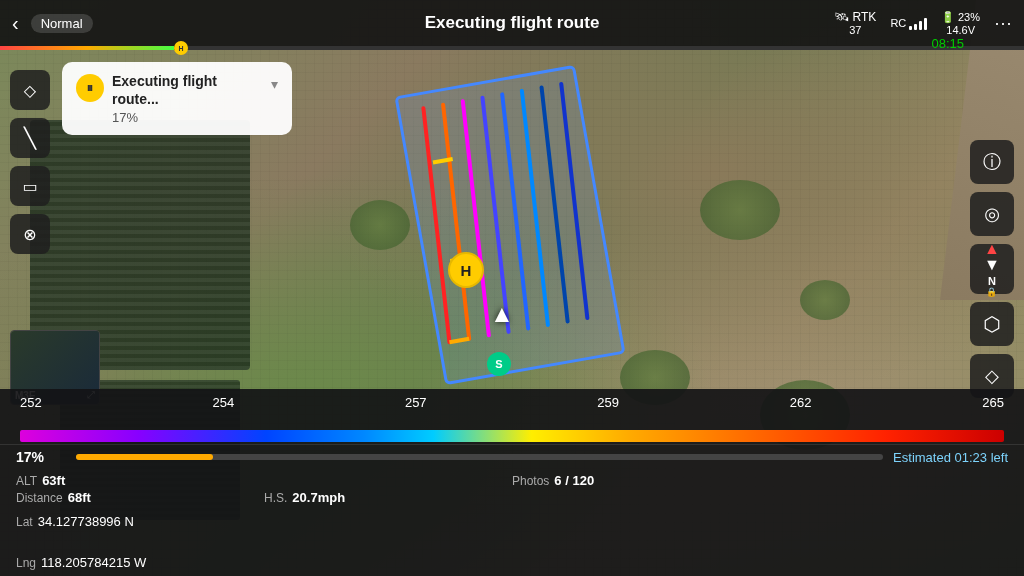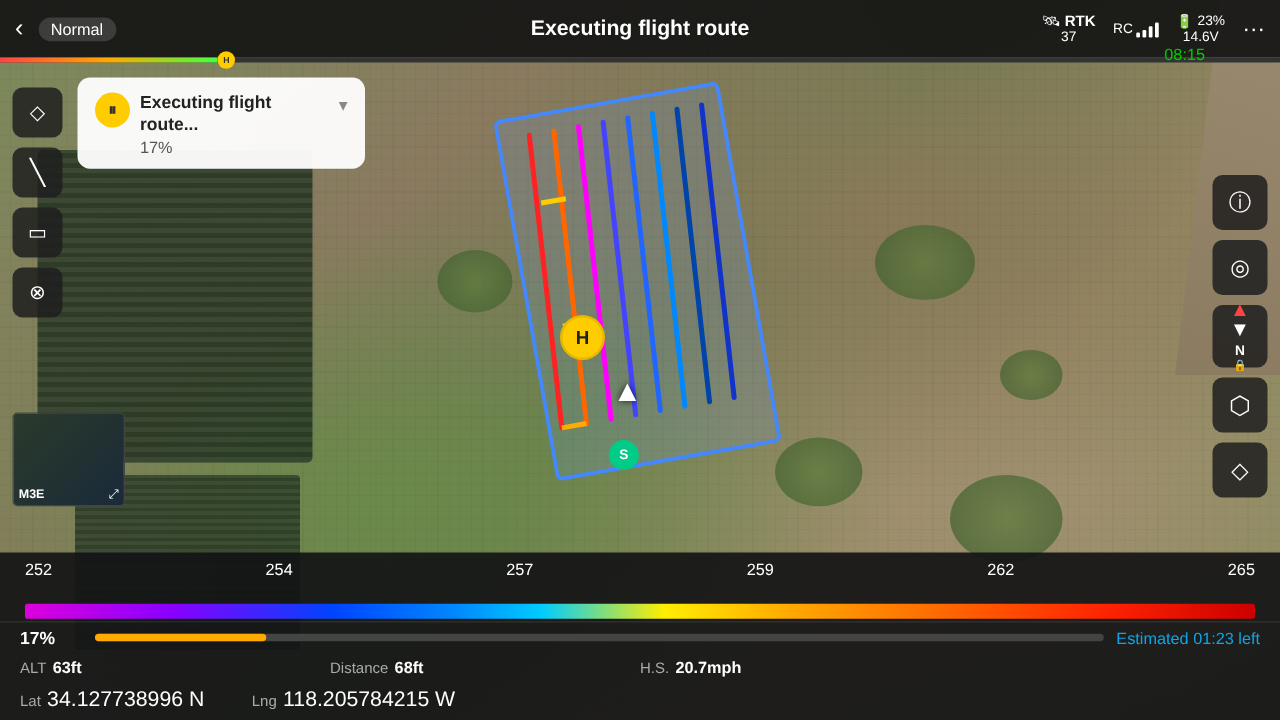--- a/index.html
+++ b/index.html
@@ -159,21 +159,21 @@
     .rtk-block {
       display: flex;
       flex-direction: column;
       align-items: center;
       color: white;
       font-size: 11px;
     }
 
     .rtk-top {
       font-size: 12px;
-      font-weight: 700;
+      font-weight: 400;
     }
 
     .rc-block {
       display: flex;
       flex-direction: column;
       color: white;
       font-size: 11px;
     }
 
     .battery-block {
@@ -413,21 +413,21 @@
       border-radius: 3px;
       margin: 0 10px;
     }
     .progress-bar-fill {
       height: 100%;
       background: #ffaa00;
       border-radius: 3px;
       width: 17%;
     }
     .estimated-time {
-      color: #0ea5e9;
+      color: #7dd3fc;
       font-size: 13px;
     }
 
     
     #data-grid {
       display: grid;
       grid-template-columns: 1fr 1fr 1fr 1fr;
       padding: 4px 16px 6px;
       gap: 2px 0;
     }
@@ -443,34 +443,35 @@
     .data-value {
       color: white;
       font-size: 13px;
       font-weight: 600;
     }
 
     
     #coords-row {
       padding: 3px 16px 6px;
       display: flex;
-      gap: 38px;
+      gap: 26px;
+      flex-direction: column;
     }
     .coord-item {
       display: flex;
       align-items: baseline;
       gap: 5px;
     }
     .coord-label {
       color: #aaa;
       font-size: 12px;
     }
     .coord-value {
       color: white;
-      font-size: 17px;
+      font-size: 13px;
       font-weight: 500;
     }
 
     
     #mini-view {
       position: absolute;
       bottom: 171px;
       left: 10px;
       width: 90px;
       height: 75px;
@@ -697,20 +698,24 @@
       <div class="progress-bar-fill"></div>
     </div>
     <span class="estimated-time">Estimated 01:23 left</span>
   </div>
 
   <div id="data-grid">
     <div class="data-item">
       <span class="data-label">ALT</span>
       <span class="data-value">63ft</span>
     </div>
+    <div class="data-item" style="grid-column:3/5;">
+      <span class="photos-label">Photos</span>
+      <span class="data-value">6 / 120</span>
+    </div>
     <div class="data-item">
       <span class="data-label">Distance</span>
       <span class="data-value">68ft</span>
     </div>
     <div class="data-item">
       <span class="data-label">H.S.</span>
       <span class="data-value">20.7mph</span>
     </div>
   </div>
 

